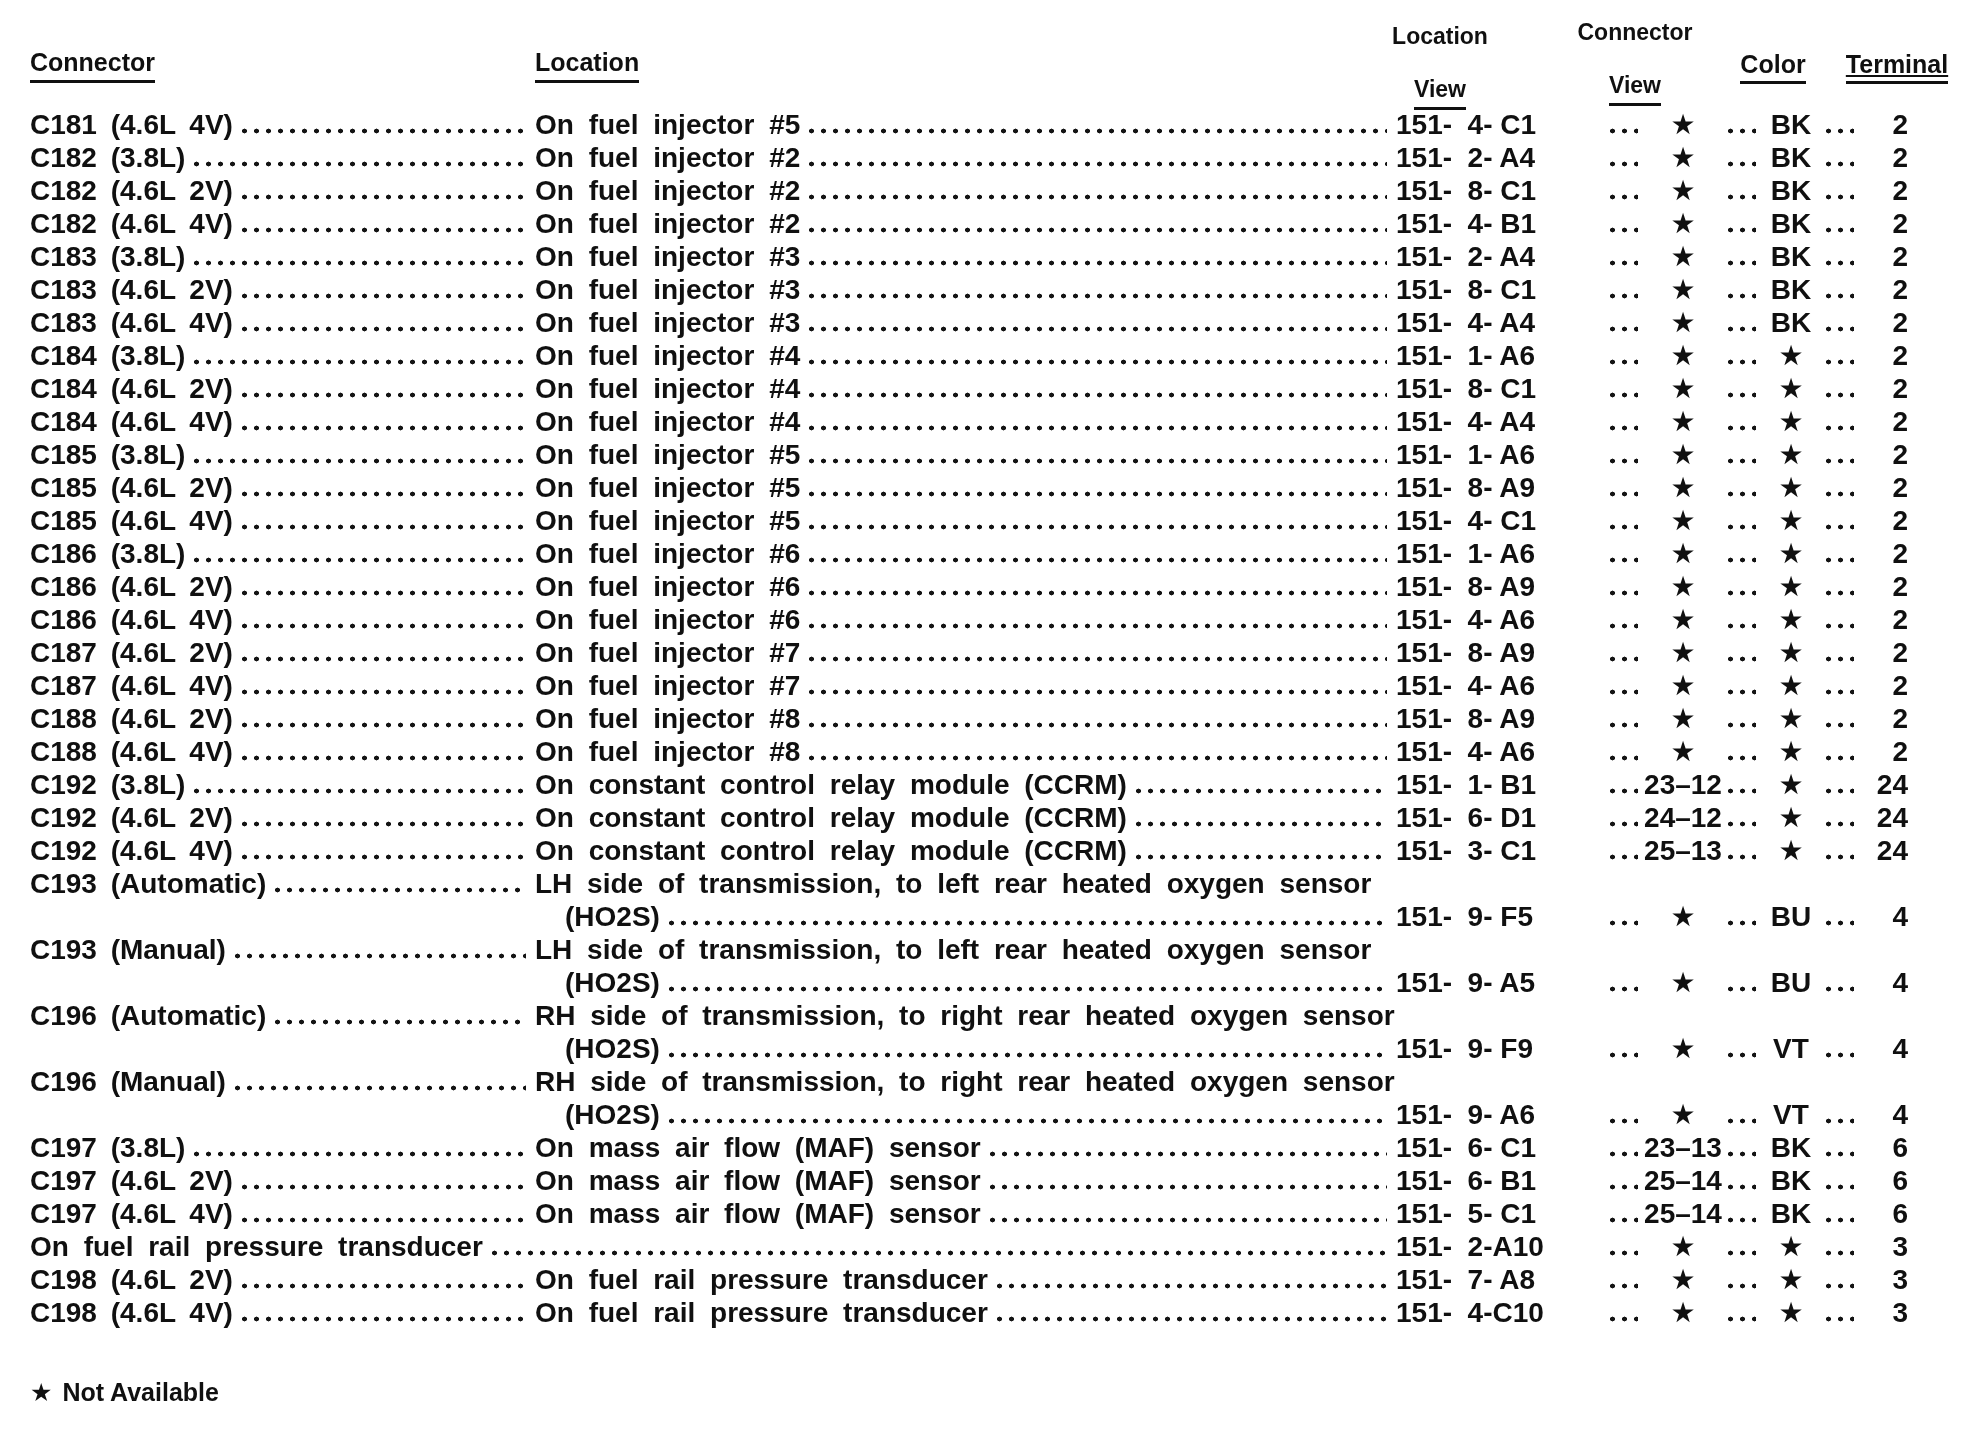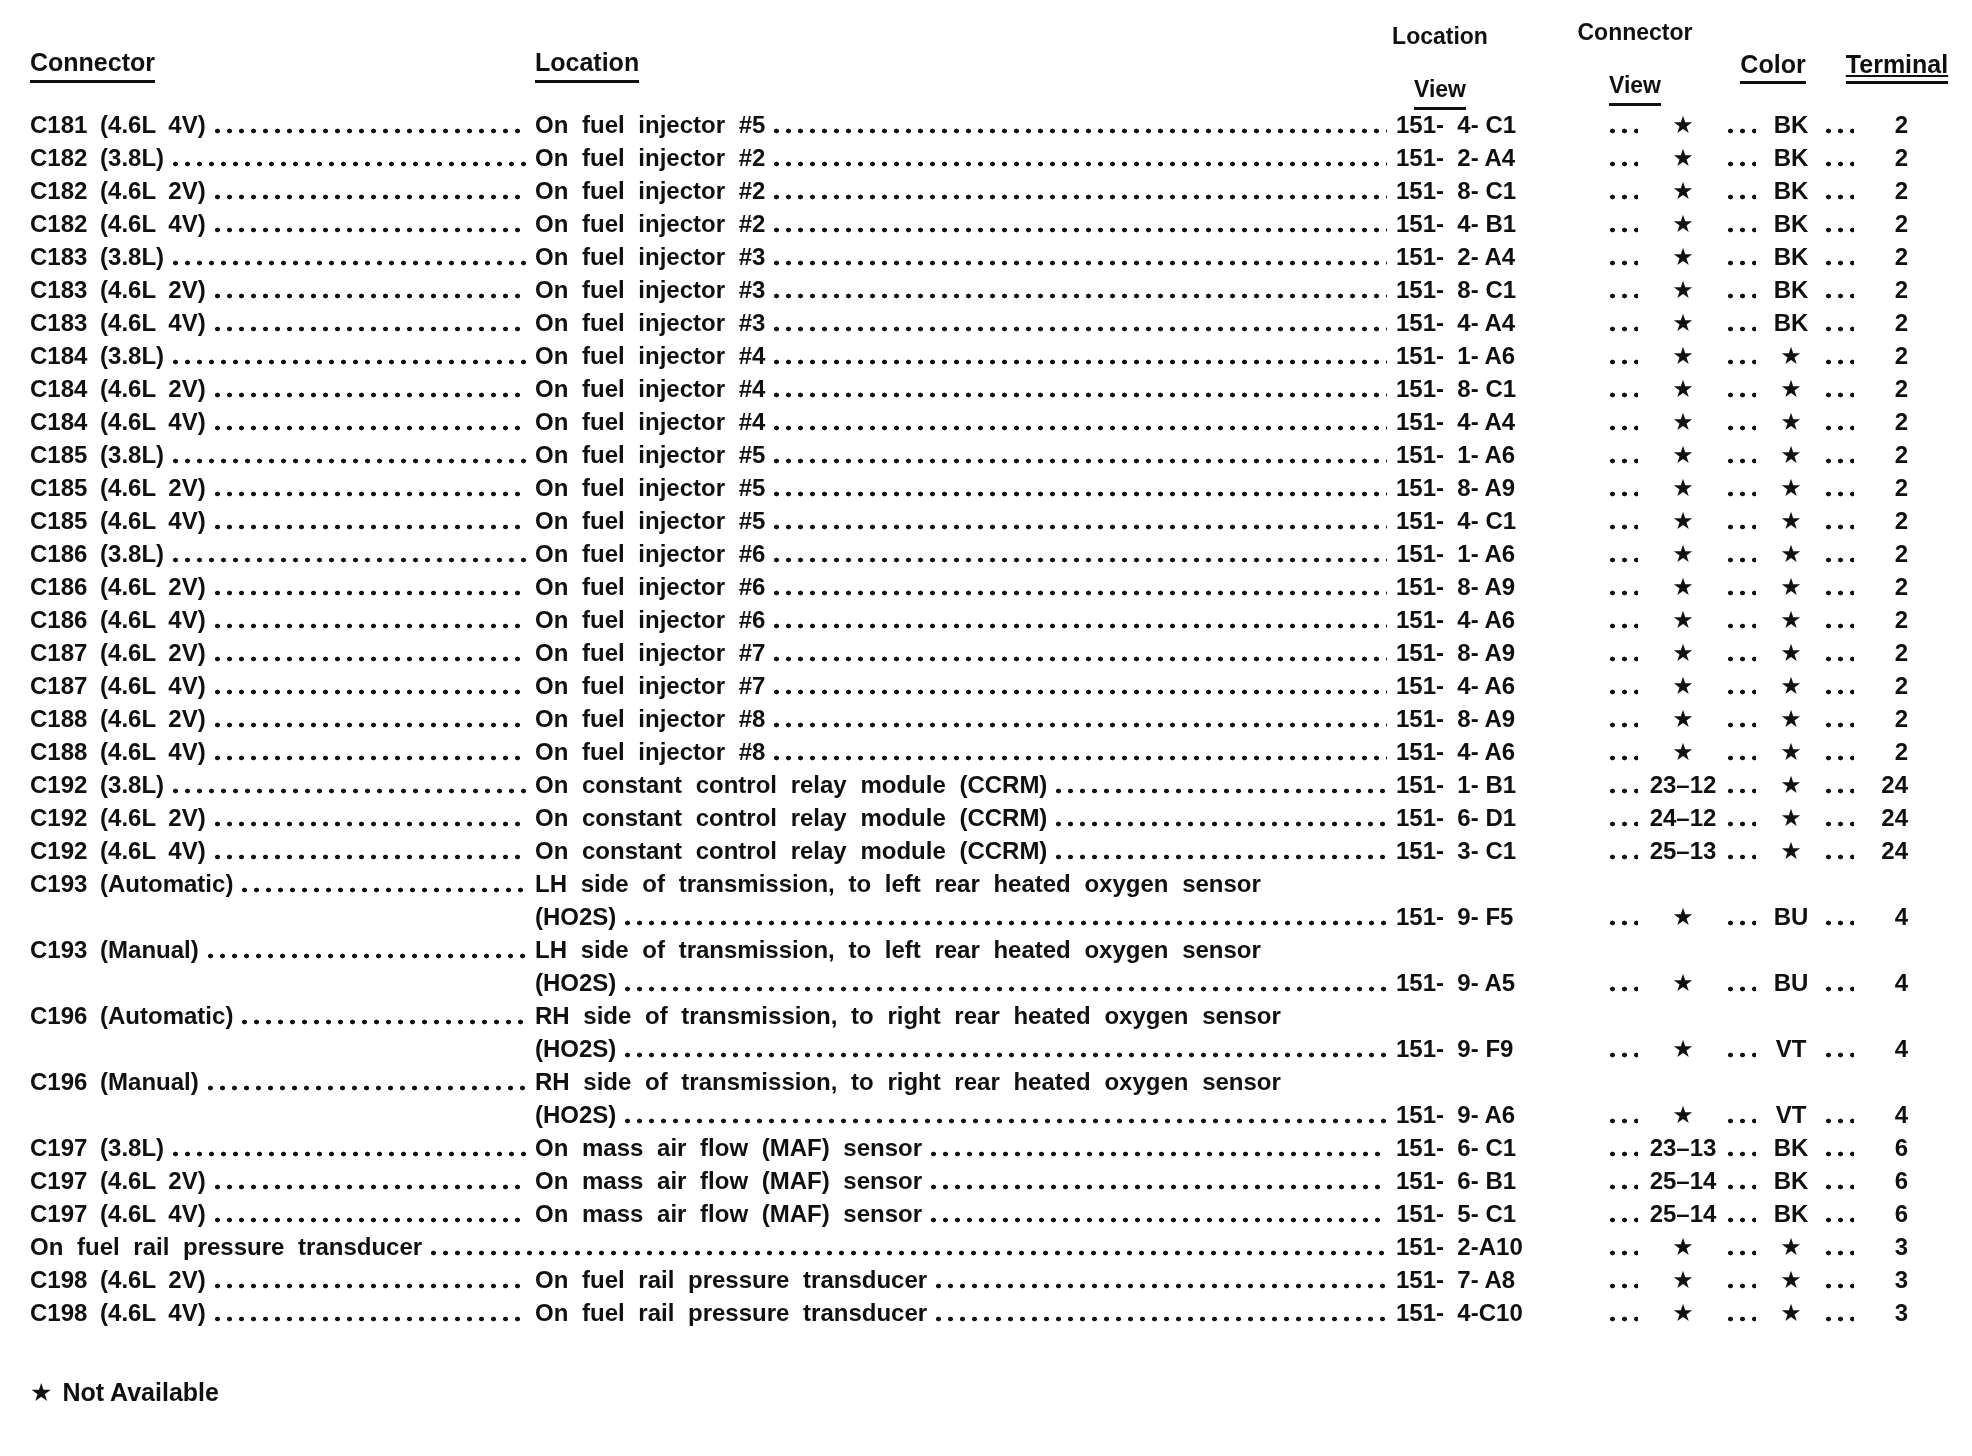--- a/index.html
+++ b/index.html
@@ -22,26 +22,26 @@
   .h-location  { position: absolute; left: 505px; top: 48px; font-size: 25px; }
   .h-stack { position: absolute; text-align: center; font-size: 23px; line-height: 29px; }
   .h-stack .w { display: inline-block; margin-top: 24px; }
   .h-locview  { left: 1330px; top: 22px; width: 160px; }
   .h-connview { left: 1515px; top: 18px; width: 180px; }
   .h-color    { position: absolute; left: 1688px; top: 50px; width: 110px; text-align: center; font-size: 25px; }
   .h-terminal { position: absolute; left: 1792px; top: 50px; width: 150px; text-align: center; font-size: 25px; text-decoration: underline; }
 
   
   .tbody { position: absolute; left: 0; top: 108px; width: 1878px; }
-  .row { display: flex; height: 33px; line-height: 33px; font-size: 24px; white-space: nowrap; }
+  .row { display: flex; height: 33px; line-height: 33px; font-size: 28px; white-space: nowrap; }
   .conn-cell { width: 505px; flex: 0 0 505px; display: flex; }
   .conn-text { word-spacing: 6px; }
   .loc-cell { flex: 1 1 auto; display: flex; min-width: 0; }
   .loc-text { word-spacing: 7px; }
-  .loc-indent { }
+  .loc-indent { margin-left: 30px; }
   .right-block { flex: 0 0 512px; width: 512px; display: flex; }
   .lv { width: 208px; flex: 0 0 208px; white-space: pre; }
   .cv { min-width: 78px; text-align: center; }
   .colr { min-width: 58px; text-align: center; }
   .term { width: 48px; flex: 0 0 48px; text-align: right; }
 
   .leader {
     flex: 1 1 20px;
     min-width: 14px;
     align-self: flex-end;

